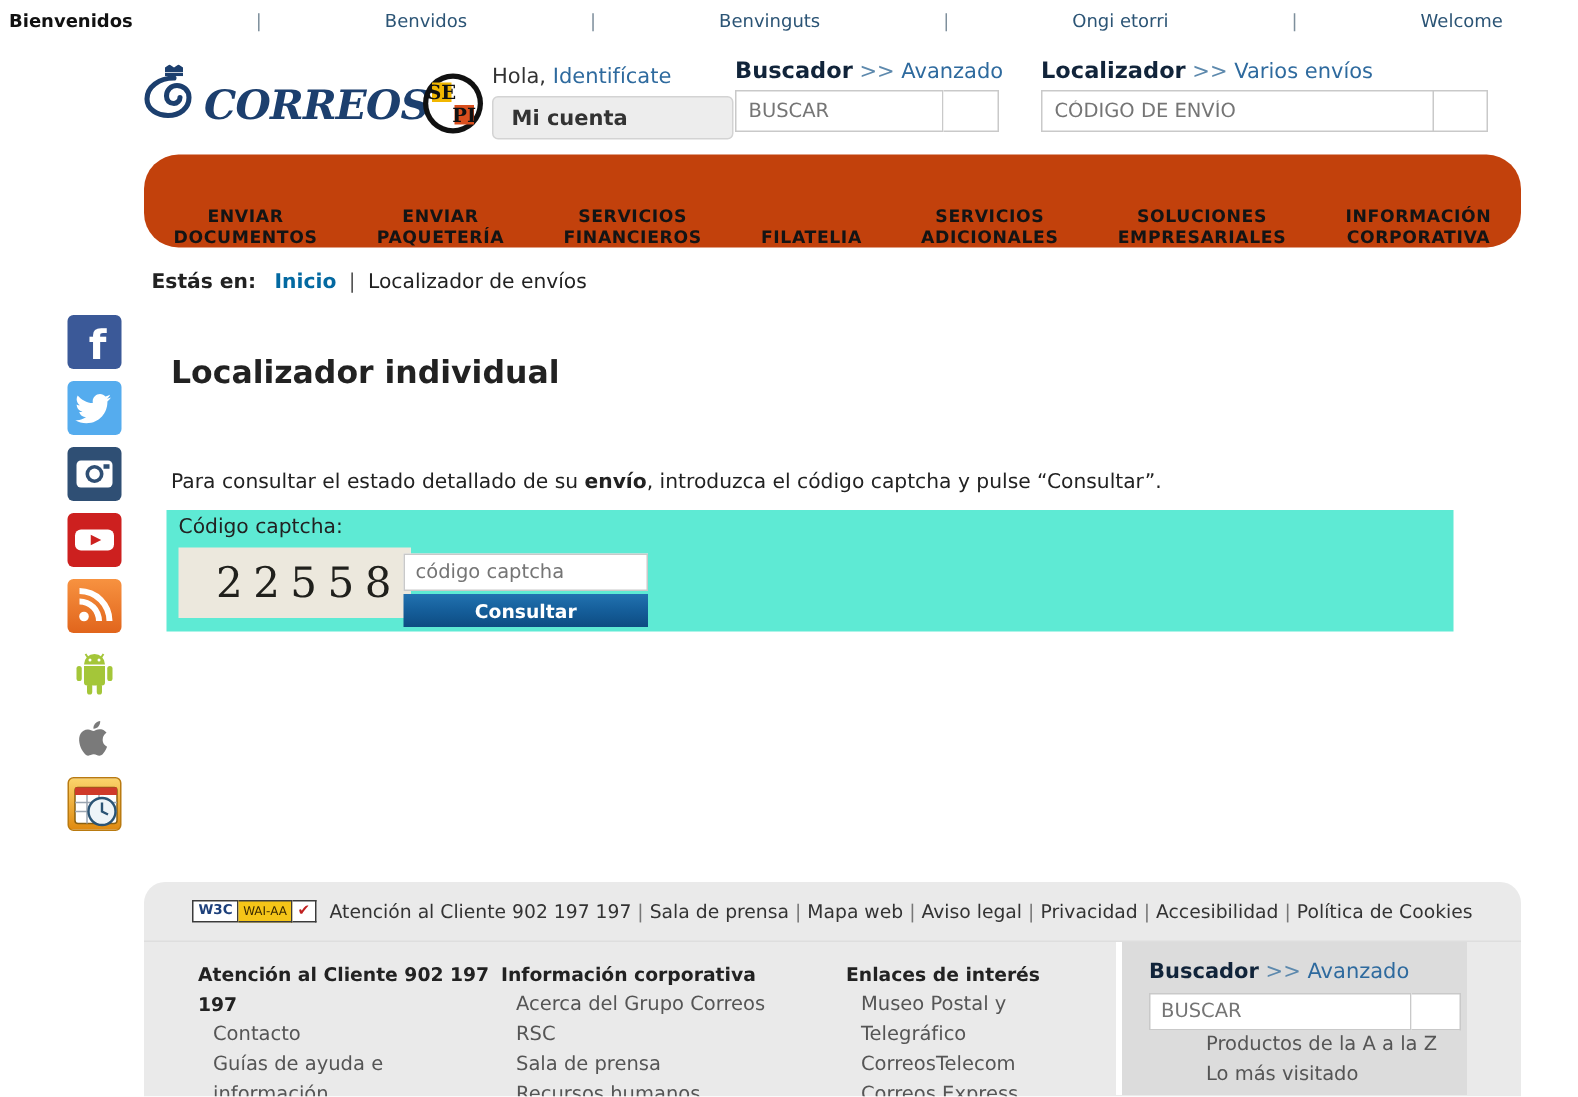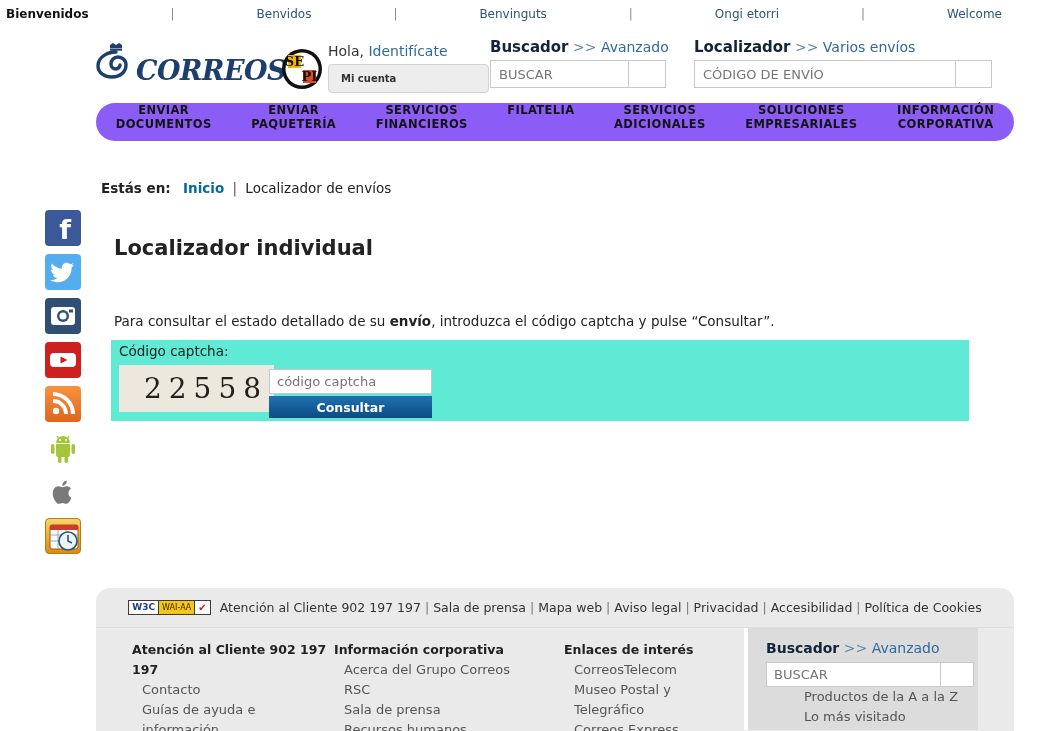--- a/index.html
+++ b/index.html
@@ -35,21 +35,21 @@
     color:#1c3f6e; letter-spacing: -0.5px;
   }
 
   .account { position:absolute; left:281px; top:12px; width:200px; }
   .sepi { position:absolute; left:0; top:9px; width:42px; height:42px; }
   .hola { position:absolute; left:47px; top:4px; font-size:14px; color:#333; white-space:nowrap;}
   .hola a { color:#2e6a9e; text-decoration:none; }
   .micuenta {
     position:absolute; left:47px; top:25px; width:161px; height:29px;
     background:#ededed; border:1px solid #d3d3d3; border-radius:4px;
-    font-size:10px; font-weight:bold; color:#333;
+    font-size:14px; font-weight:bold; color:#333;
     display:flex; align-items:center; padding-left:12px;
   }
 
   .srch { position:absolute; }
   .srch .lbl { font-size:14px; color:#2b5475; white-space:nowrap; margin-bottom:4px; }
   .srch .lbl b { color:#11243a; font-size:15px; }
   .srch .lbl .chev { color:#5d89ad; }
   .srch .lbl a { color:#2e6a9e; text-decoration:none; }
   .srch .box { display:flex; height:28px; }
   .srch input {
@@ -60,23 +60,23 @@
   .srch .gobtn { width:37px; height:28px; border:1px solid #c9c9c9; border-left:none; background:#fff; }
 
   #buscador-header { left:490px; top:11px; }
   #buscador-header input { width:139px; }
   #localizador-header { left:694px; top:11px; }
   #localizador-header input { width:262px; }
   #localizador-header .gobtn { width:36px; }
 
   
   .nav {
-    position:absolute; top:103px; left:96px; width:918px; height:38px;
-    background:#8b5cf6; border-radius:23px;
-    display:flex; align-items:flex-start; justify-content:space-around;
+    position:absolute; top:103px; left:96px; width:918px; height:62px;
+    background:#c2410c; border-radius:23px;
+    display:flex; align-items:flex-end; justify-content:space-around;
   }
   .nav .item {
     font-size:11.5px; font-weight:bold; color:#141414;
     text-align:center; line-height:14px; letter-spacing:0.4px;
     cursor:pointer; padding: 0 4px;
   }
 
   
   .crumb { position:absolute; top:180px; left:101px; font-size:13.5px; color:#222; }
   .crumb b { font-weight:bold; }
@@ -397,22 +397,22 @@
       <div class="fcol" id="fcol-2">
         <div class="ftitle">Información corporativa</div>
         <div class="flink">Acerca del Grupo Correos</div>
         <div class="flink">RSC</div>
         <div class="flink">Sala de prensa</div>
         <div class="flink">Recursos humanos</div>
       </div>
 
       <div class="fcol" id="fcol-3">
         <div class="ftitle">Enlaces de interés</div>
+        <div class="flink">Museo Postal y Telegráfico</div>
         <div class="flink">CorreosTelecom</div>
-        <div class="flink">Museo Postal y Telegráfico</div>
         <div class="flink">Correos Express</div>
       </div>
 
       <div class="fsearch">
         <div class="lbl">
           <b>Buscador</b>
           <span style="color:#5d89ad">&gt;&gt;</span>
           <a>Avanzado</a>
         </div>
         <div class="box">

